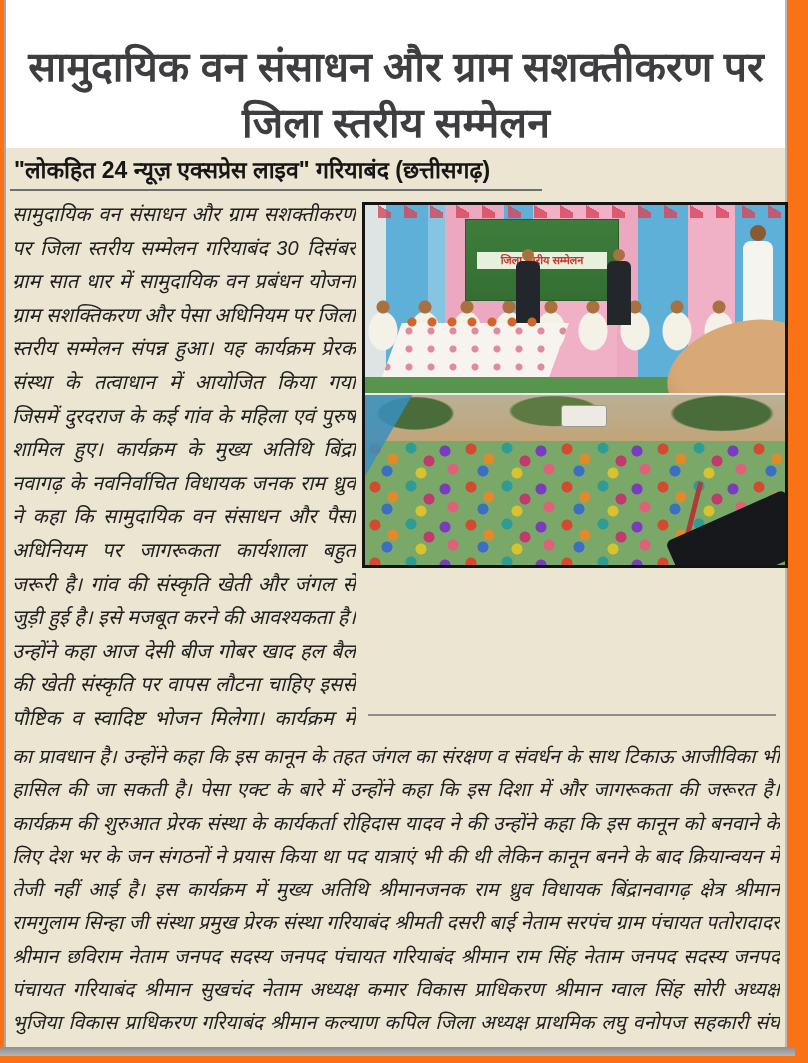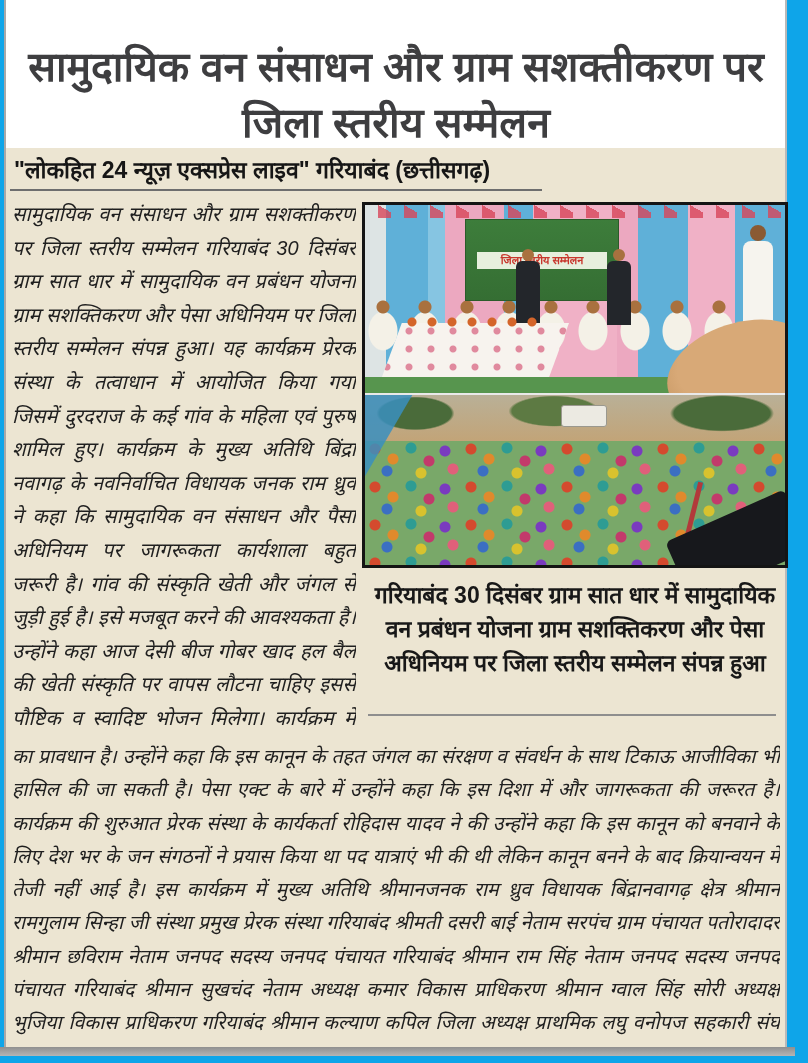--- a/index.html
+++ b/index.html
@@ -1,16 +1,16 @@
 <!DOCTYPE html>
 <html lang="hi"><head>
 <meta charset="utf-8">
 <style>
   html,body{margin:0;padding:0;background:#ffffff;}
-  .page{position:relative;width:808px;height:1063px;background:#0ea5e9;overflow:hidden;
+  .page{position:relative;width:808px;height:1063px;background:#f97316;overflow:hidden;
         font-family:"Liberation Sans","DejaVu Sans",sans-serif;}
   .edge{position:absolute;background:#a8a8a8;}
   .edge-left{left:4px;top:0;width:2px;height:1047px;}
   .edge-right{left:785px;top:0;width:2px;height:1047px;background:#b9b9b9;}
   .bottom-bar{position:absolute;left:0;top:1047px;width:795px;height:9px;
               background:linear-gradient(#8f8f8f,#b5b5b5);}
   .paper-top{position:absolute;left:6px;top:0;width:779px;height:148px;background:#ffffff;}
   .paper-body{position:absolute;left:6px;top:148px;width:779px;height:899px;background:#ece5d2;}
 
   .headline{position:absolute;left:20px;top:12px;width:752px;text-align:center;
@@ -141,18 +141,17 @@
       <div class="trees-strip"></div>
       <div class="vehicle"></div>
       <div class="crowd-pattern"></div>
       <div class="tarp"></div>
       <div class="mic-stand"></div>
       <div class="speaker"></div>
     </div>
 
   </div>
 
-  <div class="photo-caption">गरियाबंद 30 दिसंबर ग्राम सात धार में सामुदायिक वन प्रबंधन योजना ग्राम सशक्तिकरण और पेसा अधिनियम पर जिला स्तरीय सम्मेलन संपन्न हुआ</div>
   <div class="caption-divider"></div>
 
   <div class="full-text body-text">का प्रावधान है। उन्होंने कहा कि इस कानून के तहत जंगल का संरक्षण व संवर्धन के साथ टिकाऊ आजीविका भी हासिल की जा सकती है। पेसा एक्ट के बारे में उन्होंने कहा कि इस दिशा में और जागरूकता की जरूरत है। कार्यक्रम की शुरुआत प्रेरक संस्था के कार्यकर्ता रोहिदास यादव ने की उन्होंने कहा कि इस कानून को बनवाने के लिए देश भर के जन संगठनों ने प्रयास किया था पद यात्राएं भी की थी लेकिन कानून बनने के बाद क्रियान्वयन में तेजी नहीं आई है। इस कार्यक्रम में मुख्य अतिथि श्रीमानजनक राम ध्रुव विधायक बिंद्रानवागढ़ क्षेत्र श्रीमान रामगुलाम सिन्हा जी संस्था प्रमुख प्रेरक संस्था गरियाबंद श्रीमती दसरी बाई नेताम सरपंच ग्राम पंचायत पतोरादादर श्रीमान छविराम नेताम जनपद सदस्य जनपद पंचायत गरियाबंद श्रीमान राम सिंह नेताम जनपद सदस्य जनपद पंचायत गरियाबंद श्रीमान सुखचंद नेताम अध्यक्ष कमार विकास प्राधिकरण श्रीमान ग्वाल सिंह सोरी अध्यक्ष भुजिया विकास प्राधिकरण गरियाबंद श्रीमान कल्याण कपिल जिला अध्यक्ष प्राथमिक लघु वनोपज सहकारी संघ गरियाबंद के अलावा विशेष गणमान्य नागरिक उपस्थित रहे। कार्यक्रम में लोक गायिका सोनम यादव ने मधुर गीतों की प्रस्तुति की लोक कला मंच के कलाकारों ने सांस्कृतिक कार्यक्रम प्रस्तुत किया ।व कार्यक्रम का संचालन श्रीमान शिवचरण नेताम द्वारा किया गया अंत में आभार प्रदर्शन कार्यक्रम के आयोजन रोहिदास यादव ने किया।</div>
 
 </div>
 
 </body></html>

